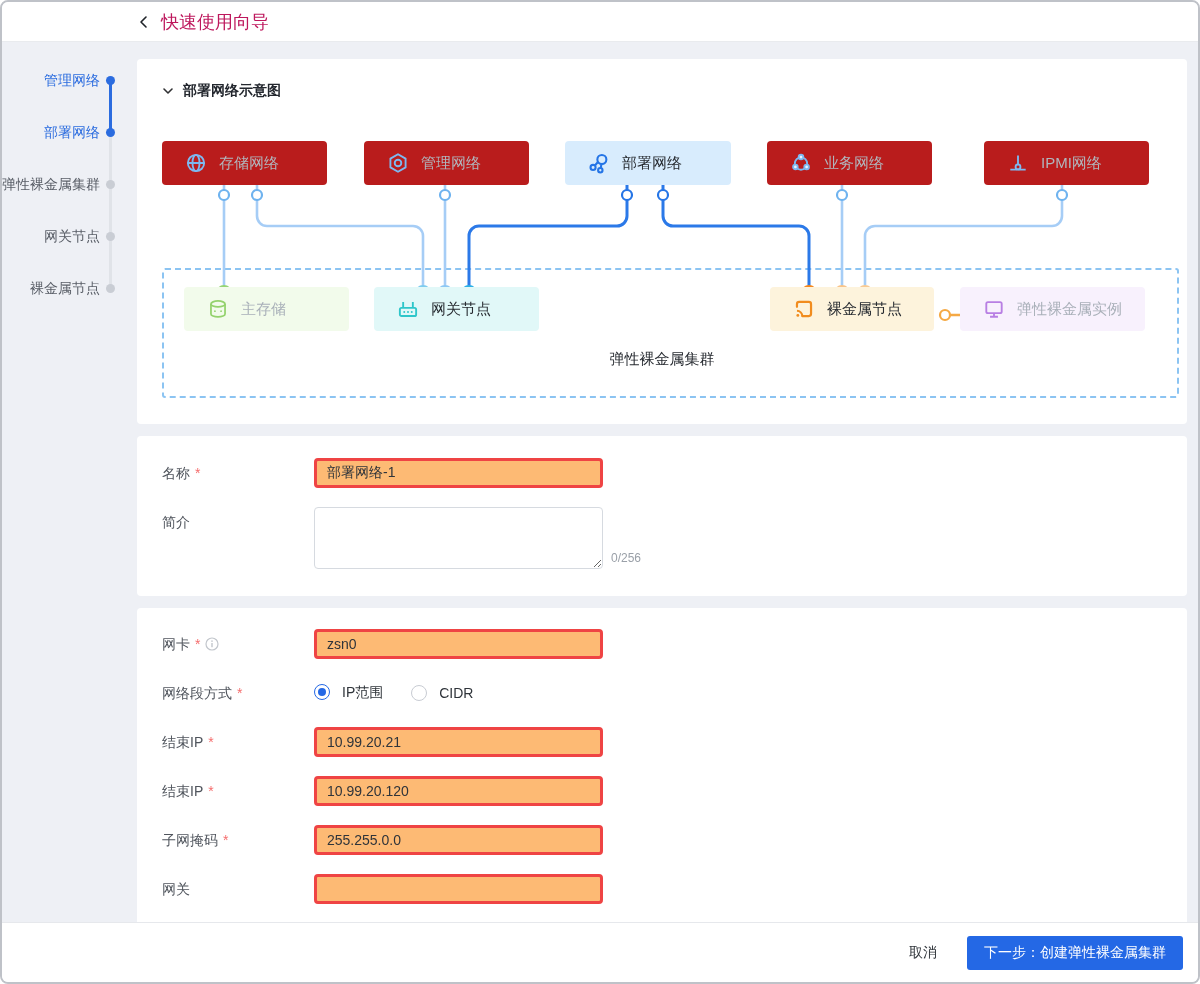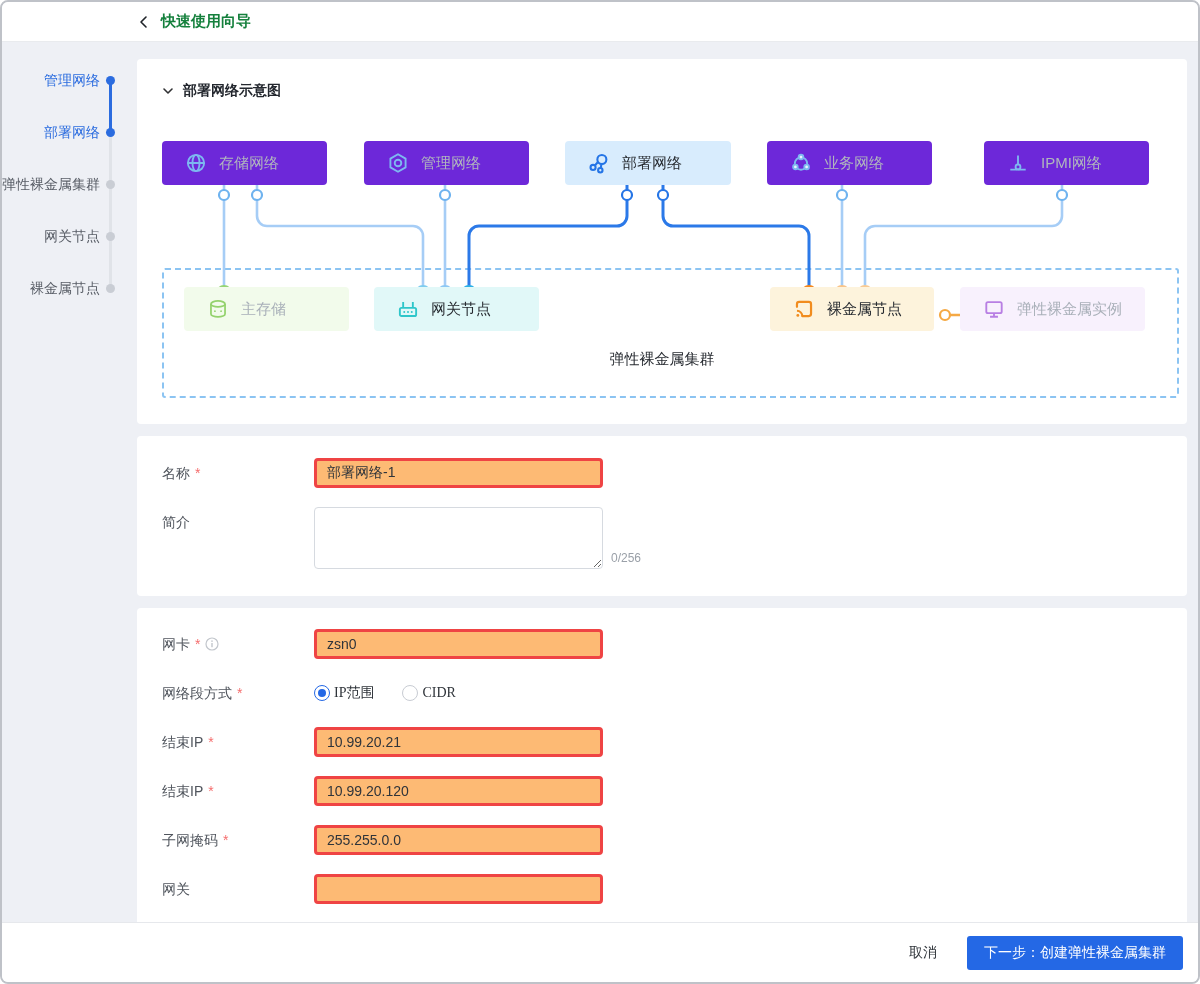--- a/index.html
+++ b/index.html
@@ -4,21 +4,21 @@
 <style>
   html,body{margin:0;padding:0;background:#fff;}
   *{box-sizing:border-box;}
   body{font-family:"Liberation Sans","DejaVu Sans",sans-serif;}
   .window{width:1200px;height:984px;border:2px solid #bfc2c8;border-radius:8px;overflow:hidden;
           display:flex;flex-direction:column;background:#eef0f5;}
   
   .topbar{flex:0 0 40px;background:#fff;border-bottom:1px solid #e9ebee;display:flex;align-items:center;
           padding-left:135px;gap:10px;}
   .back-btn{display:flex;align-items:center;cursor:pointer;}
-  .page-title{font-size:15px;font-weight:700;color:#15803d;}
+  .page-title{font-size:18px;font-weight:400;color:#be185d;}
   
   .content{flex:1 1 auto;position:relative;overflow:hidden;}
   
   .sidebar{position:absolute;left:0;top:0;width:128px;height:100%;}
   .track{position:absolute;left:107px;top:38px;width:3px;height:208px;background:#e0e3e8;border-radius:2px;}
   .track-done{position:absolute;left:107px;top:38px;width:3px;height:52px;background:#2b6cdf;border-radius:2px;}
   .step{position:absolute;right:0;width:128px;height:18px;text-align:right;padding-right:30px;
         font-size:14px;line-height:18px;color:#585d66;cursor:pointer;}
   .step .dot{position:absolute;right:15px;top:50%;margin-top:-4.5px;width:9px;height:9px;border-radius:50%;background:#c9cdd4;}
   .step.done,.step.active{color:#2b6cdf;}
@@ -39,21 +39,21 @@
                border:2px dashed #8cc4f2;border-radius:3px;}
   .connectors{position:absolute;left:0;top:0;}
   .ln{fill:none;stroke:#a6cdf6;stroke-width:2.6;stroke-linecap:round;}
   .ln.dark{stroke:#2b79e8;stroke-width:3;}
   .dot-ring{fill:#fff;stroke:#6fb3ef;stroke-width:2.2;}
   .dot-ring.dark{stroke:#2575e6;}
   .dot-ring.orange{stroke:#f5a944;}
   .node{position:absolute;height:44px;border-radius:4px;display:flex;align-items:center;
         gap:12px;padding-left:23px;font-size:15px;color:#b1b6bd;}
   .node .ic{display:flex;align-items:center;}
-  .tn{top:38px;background:#6d28d9;}
+  .tn{top:38px;background:#b91c1c;}
   .tn .ic{color:#7db8f0;}
   .tn1{left:25px;width:165px}.tn2{left:227px;width:165px}
   .tn3{left:428px;width:166px;background:#d8ecfd;color:#272b31;font-weight:500;}
   .tn3 .ic{color:#2575e6;}
   .tn4{left:630px;width:165px}.tn5{left:847px;width:165px}
   .bn{top:184px;}
   .bn1{left:47px;width:165px;background:#f2fbeb;color:#a9b0b9}.bn1 .ic{color:#94d26d;}
   .bn2{left:237px;width:165px;background:#e1f8f8;color:#272b31;font-weight:500}.bn2 .ic{color:#2ec6ca;}
   .bn3{left:633px;width:164px;background:#fdf3dc;color:#272b31;font-weight:500}.bn3 .ic{color:#f18c1e;}
   .bn4{left:823px;width:185px;background:#f8f1fd;color:#a9b0b9}.bn4 .ic{color:#b87fe3;}
@@ -63,21 +63,21 @@
   .frow{display:flex;align-items:center;margin-bottom:19px;padding-left:25px;}
   .frow.top{align-items:flex-start;}
   .flabel{flex:0 0 152px;font-size:14px;color:#4f545c;display:flex;align-items:center;gap:5px;line-height:30px;}
   .req{color:#f56c6c;font-size:14px;}
   .finput{width:289px;height:30px;border:3px solid #ef4444;border-radius:4px;padding:0 10px;
           font-size:14px;color:#2f343a;background:#fdba74;outline:none;font-family:inherit;}
   .ftext{width:289px;height:62px;border:1px solid #d6dae0;border-radius:4px;padding:6px 10px;
          font-size:14px;color:#2f343a;background:#fff;outline:none;resize:both;font-family:inherit;}
   .counter{align-self:flex-end;font-size:12px;color:#9aa0a8;margin-left:8px;margin-bottom:4px;}
   .radio-group{display:flex;gap:28px;align-items:center;height:30px;}
-  .radio-item{display:flex;align-items:center;gap:4px;font-size:14px;color:#2f343a;cursor:pointer;font-family:Liberation Serif, serif;}
+  .radio-item{display:flex;gap:12px;font-size:14px;color:#2f343a;cursor:pointer;}
   .rdot{width:16px;height:16px;border-radius:50%;position:relative;}
   .rdot.sel{border:1px solid #2468e5;background:#fff;}
   .rdot.sel::after{content:'';position:absolute;left:3px;top:3px;width:8px;height:8px;border-radius:50%;background:#2468e5;}
   .rdot.un{border:1px solid #c8ccd3;background:#fff;}
   .info-ic{display:flex;align-items:center;}
   
   .footer{flex:0 0 60px;background:#fff;border-top:1px solid #e6e8ec;display:flex;align-items:center;
           justify-content:flex-end;padding-right:15px;gap:30px;}
   .cancel-btn{font-size:14px;color:#2f343a;cursor:pointer;}
   .primary-btn{height:34px;background:#2468e5;color:#fff;border:none;border-radius:3px;

